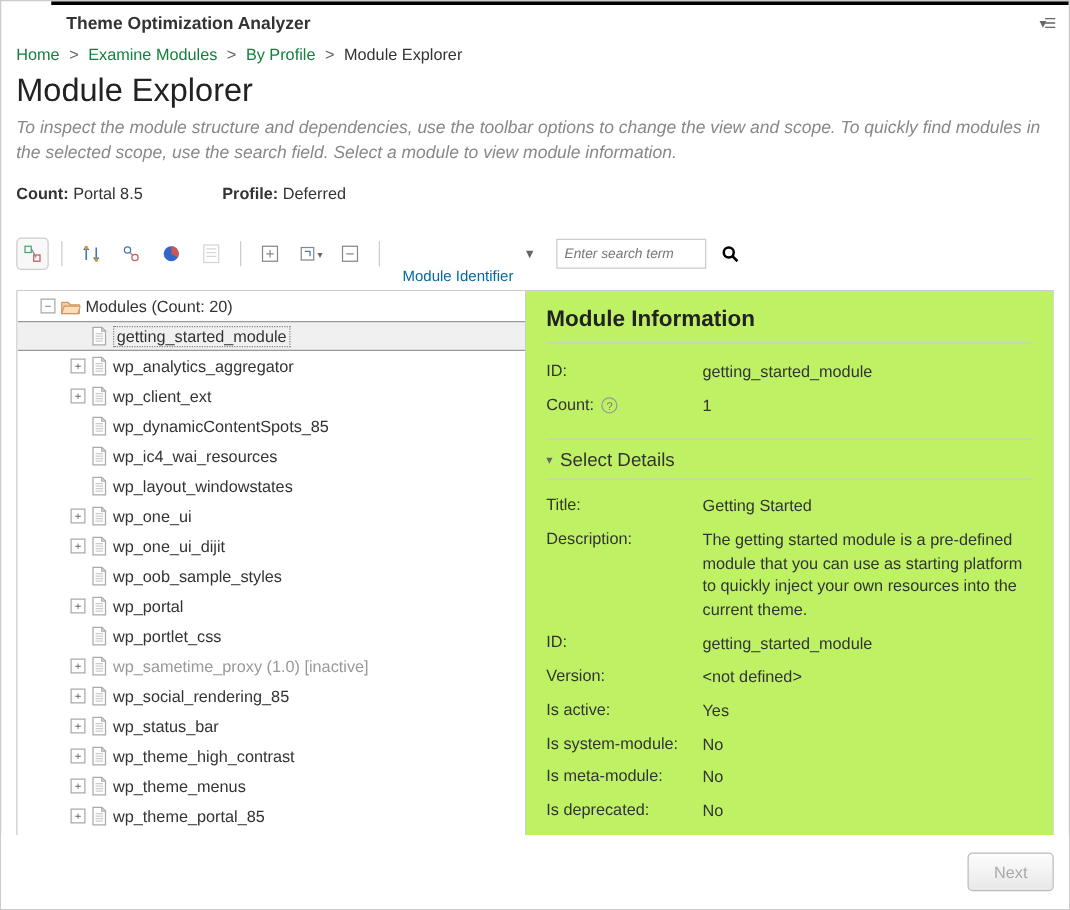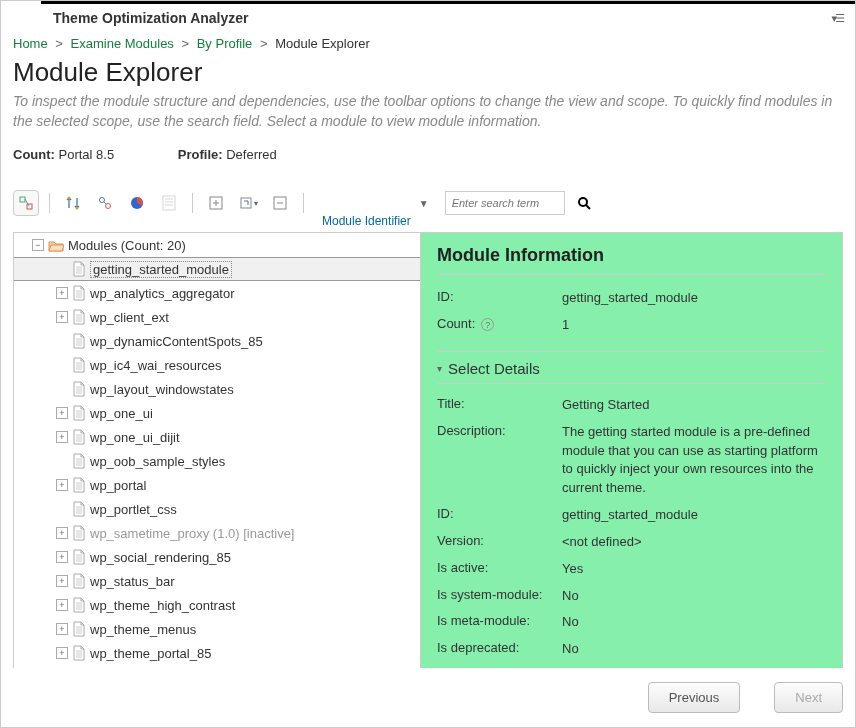--- a/index.html
+++ b/index.html
@@ -22,21 +22,21 @@
 .toolbar-sep { width: 1px; height: 20px; background: #ccc; margin: 0 4px; }
 .toolbar-label { font-size: 12px; color: #0369a1; margin-left: 8px; margin-top: 36px; }
 .toolbar-dd { font-size: 10px; color: #666; margin-left: 2px; cursor: pointer; }
 .search-input { height: 24px; width: 120px; padding: 2px 6px; border: 1px solid #ccc; font-size: 11px; font-style: italic; color: #999; }
 .search-btn { width: 26px; height: 24px; display: flex; align-items: center; justify-content: center; cursor: pointer; }
 .content-area { display: flex; height: 456px; margin: 0 12px; border: 1px solid #ccc; position: relative; }
 .tree-panel { flex: 0 0 406px; background: #fff; overflow-y: scroll; position: relative; }
 .tree-panel::-webkit-scrollbar { width: 16px; }
 .tree-panel::-webkit-scrollbar-track { background: #eee; border-left: 1px solid #ccc; }
 .tree-panel::-webkit-scrollbar-thumb { background: #7a9bc4; border: 1px solid #5a7ba4; }
-.info-panel { flex: 1; background: #86efac; overflow-y: scroll; padding: 12px 16px; border-left: 1px solid #ccc; }
+.info-panel { flex: 1; background: #bef264; overflow-y: scroll; padding: 12px 16px; border-left: 1px solid #ccc; }
 .info-panel::-webkit-scrollbar { width: 16px; }
 .info-panel::-webkit-scrollbar-track { background: #eee; border-left: 1px solid #ccc; }
 .info-panel::-webkit-scrollbar-thumb { background: #7a9bc4; border: 1px solid #5a7ba4; }
 .tree-row { display: flex; align-items: center; height: 24px; font-size: 13px; color: #333; padding-left: 6px; white-space: nowrap; cursor: pointer; }
 .tree-row.selected { background: #f0f0f0; border-top: 1px solid #999; border-bottom: 1px solid #999; }
 .tree-row.selected .label-text { border: 1px dotted #888; padding: 0 2px; }
 .tree-row.inactive { color: #999; }
 .expander { width: 12px; height: 12px; display: inline-flex; align-items: center; justify-content: center; margin-right: 4px; font-size: 9px; color: #666; border: 1px solid #aaa; flex-shrink: 0; }
 .expander.blank { border: none; }
 .folder-icon { width: 16px; height: 13px; margin-right: 4px; flex-shrink: 0; }
@@ -429,15 +429,14 @@
         <div class="info-row">
           <div class="info-label">Location:</div>
           <div class="info-value">dav:fs-type1/themes/Portal8.5/modules/getting_started_module/</div>
         </div>
       </div>
 
   </div>
 </div>
 
 <div class="footer">
-  <button class="footer-btn">Previous</button>
   <button class="footer-btn disabled">Next</button>
 </div>
 
 </body></html>

